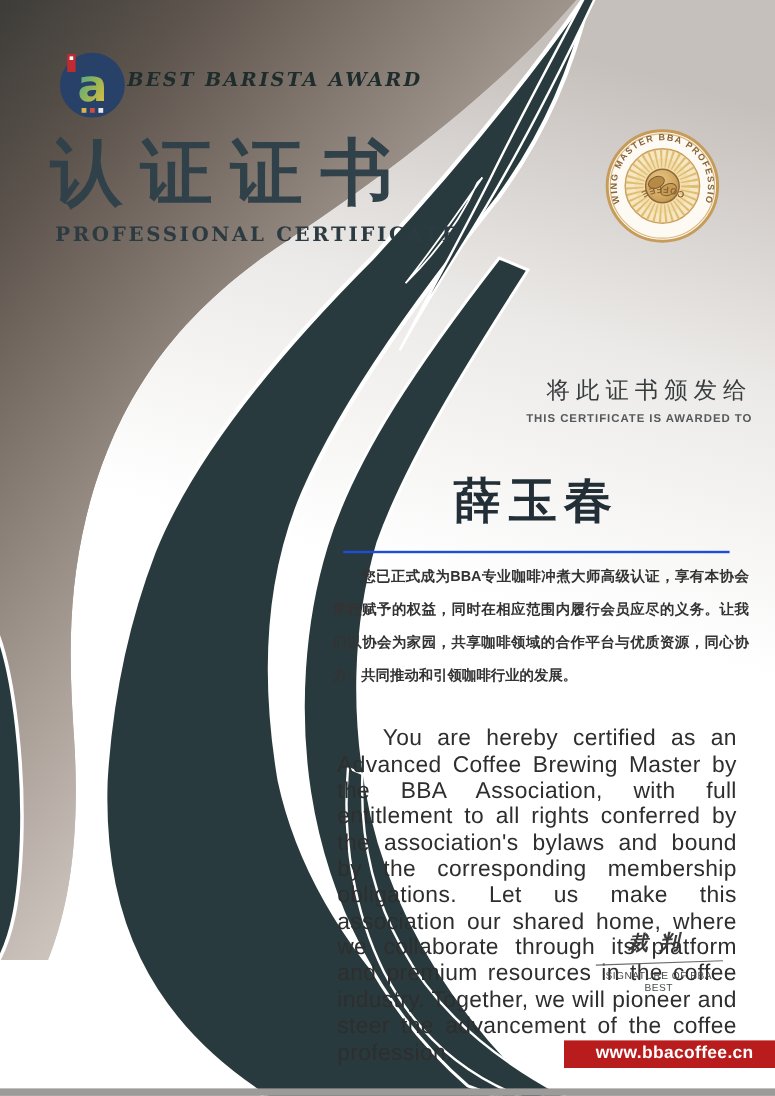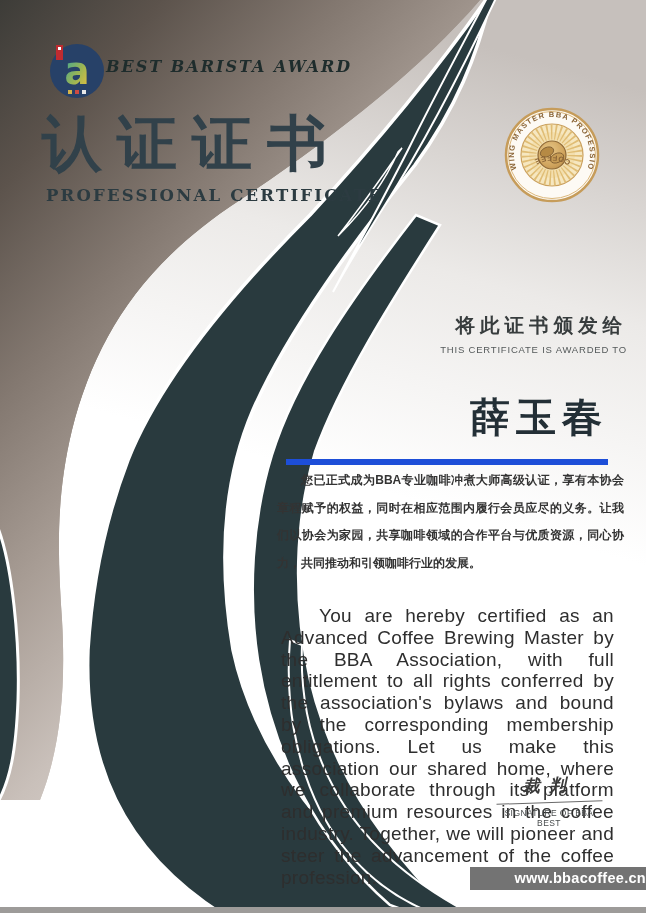--- a/index.html
+++ b/index.html
@@ -11,46 +11,46 @@
   .abs{position:absolute;}
   
   .brand{left:106px;top:57px;font-family:"DejaVu Serif","Liberation Serif",serif;
     font-weight:bold;font-size:16px;letter-spacing:2px;color:#1e2c2c;font-style:italic;}
   .title-zh{left:42px;top:104px;font-family:"DejaVu Serif","Liberation Serif",serif;
     font-weight:bold;font-size:60px;letter-spacing:15px;color:#31414a;white-space:nowrap;text-align:center;}
   .title-en{left:46px;top:186px;font-family:"DejaVu Serif","Liberation Serif",serif;
     font-weight:bold;font-size:16.5px;letter-spacing:2.2px;color:#2c3b41;white-space:nowrap;}
   
   .lead{right:19px;top:312px;text-align:right;}
-  .lead .zh{font-size:19.5px;letter-spacing:5px;color:#373c3d;font-weight:700;}
-  .lead .en{font-size:9.5px;letter-spacing:0.8px;color:#54595a;margin-top:5px;}
+  .lead .zh{font-size:19.5px;letter-spacing:5px;color:#373c3d;font-weight:400;}
+  .lead .en{font-size:9.5px;letter-spacing:0.8px;color:#54595a;margin-top:5px;font-weight:bold;}
   
-  .recipient{left:286px;top:390px;width:322px;text-align:right;
-    border-bottom:6px solid #1d4ed8;padding-bottom:14px;}
+  .recipient{left:286px;top:390px;width:322px;text-align:center;
+    border-bottom:2px solid #1d4ed8;padding-bottom:14px;}
   .recipient .name{font-family:"DejaVu Serif","Liberation Serif",serif;
     font-weight:bold;font-size:40px;letter-spacing:6px;color:#232f36;}
   
   .para-zh{left:277px;top:467px;width:347px;font-size:12px;line-height:27.5px;
     color:#333;font-weight:600;text-align:justify;text-indent:2em;}
   .para-en{left:281px;top:605px;width:333px;font-size:19px;line-height:21.8px;
     color:#2e2e2e;text-align:justify;text-indent:2em;letter-spacing:0.3px;}
   
   .sigline{border-bottom:1.5px solid #6a6a6a;text-align:center;padding-bottom:5px;}
   .num-block{left:366px;top:784px;width:104px;}
   .num-block .sigline{font-size:10.5px;color:#3f3f3f;letter-spacing:0.5px;}
   .sig-block{left:496px;top:774px;width:106px;}
   .sig-block .sigline{font-family:"DejaVu Serif","Liberation Serif",serif;
     font-size:17px;font-weight:bold;font-style:italic;color:#3a3a3a;letter-spacing:9px;
     transform:rotate(-2deg);}
   .sig-label{margin-top:5px;text-align:center;font-size:8.5px;letter-spacing:0.4px;color:#474b4c;}
   .num-label{margin-top:5px;text-align:center;font-size:9.5px;letter-spacing:1px;color:#474b4c;}
   
-  .banner{left:470px;top:867px;width:176px;height:23px;background:#737373;
+  .banner{left:470px;top:867px;width:176px;height:23px;background:#b91c1c;
     color:#fff;font-weight:bold;font-size:14.5px;line-height:23px;
-    text-align:right;box-sizing:border-box;letter-spacing:0.3px;}
+    text-align:right;padding-right:18px;box-sizing:border-box;letter-spacing:0.3px;}
   .bottom-strip{left:0;top:907px;width:646px;height:6px;background:#9d9b99;}
 </style>
 </head>
 <body>
 
 <div class="page">
 
   <svg class="bg" width="646" height="913" viewBox="0 0 646 913">
     <defs>
       <linearGradient id="gLight" x1="0.5" y1="0" x2="0.40" y2="0.5">

